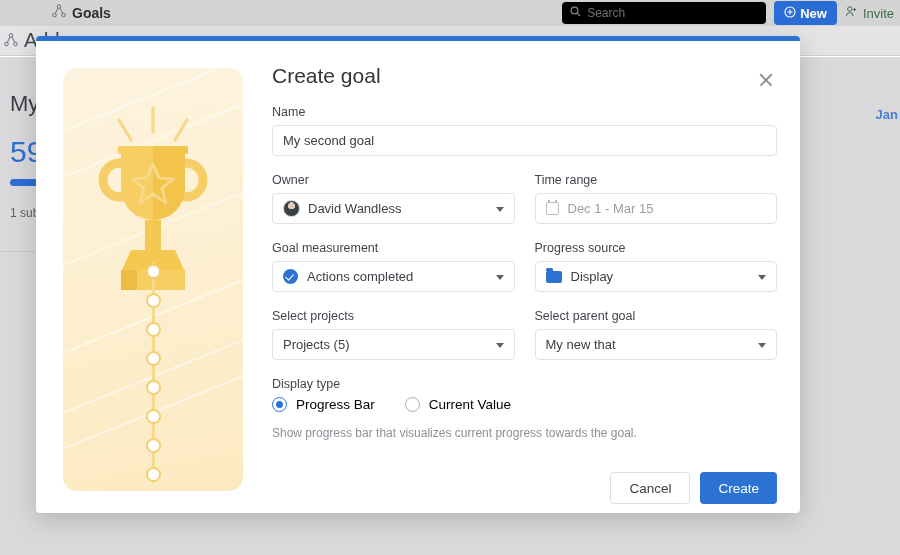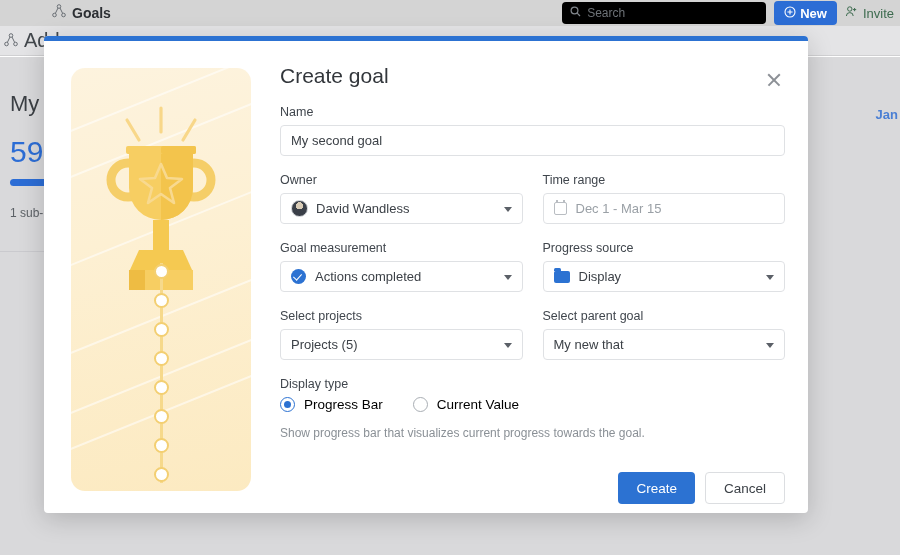--- a/index.html
+++ b/index.html
@@ -74,21 +74,21 @@
     background: #2c6dd5; border-radius: 4px;
   }
   .bg-sub { margin-top: 20px; font-size: 12px; color: #5c6166; }
   .bg-month {
     position: absolute; right: 2px; top: 50px;
     font-size: 13px; font-weight: bold; color: #4a7fd4;
   }
 
   
   .modal {
-    position: absolute; left: 44px; top: 36px;
+    position: absolute; left: 36px; top: 36px;
     width: 764px; height: 477px;
     background: #ffffff;
     border-radius: 4px;
     box-shadow: 0 6px 26px rgba(0,0,0,0.18);
     overflow: hidden;
   }
   .modal-accent {
     position: absolute; left: 0; top: 0; width: 100%; height: 5px;
     background: #2c72d2;
   }
@@ -411,18 +411,18 @@
           </div>
           <div class="radio">
             <span class="dot"></span>
             <span>Current Value</span>
           </div>
         </div>
         <div class="hint">Show progress bar that visualizes current progress towards the goal.</div>
       </div>
 
       <div class="footer">
+        <div class="btn btn-cancel">Cancel</div>
         <div class="btn btn-create">Create</div>
-        <div class="btn btn-cancel">Cancel</div>
       </div>
     </div>
   </div>
 </div>
 
 </body></html>

